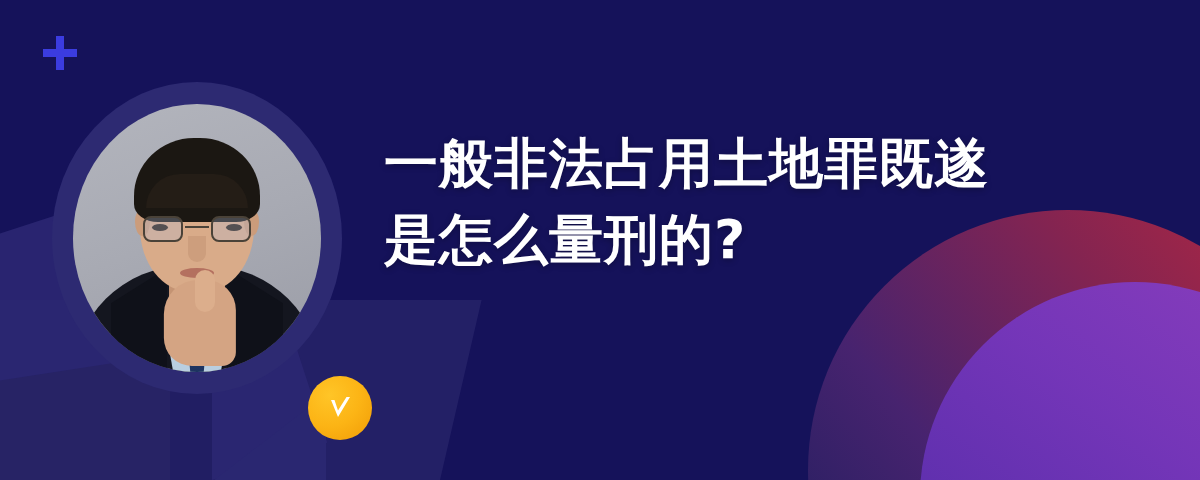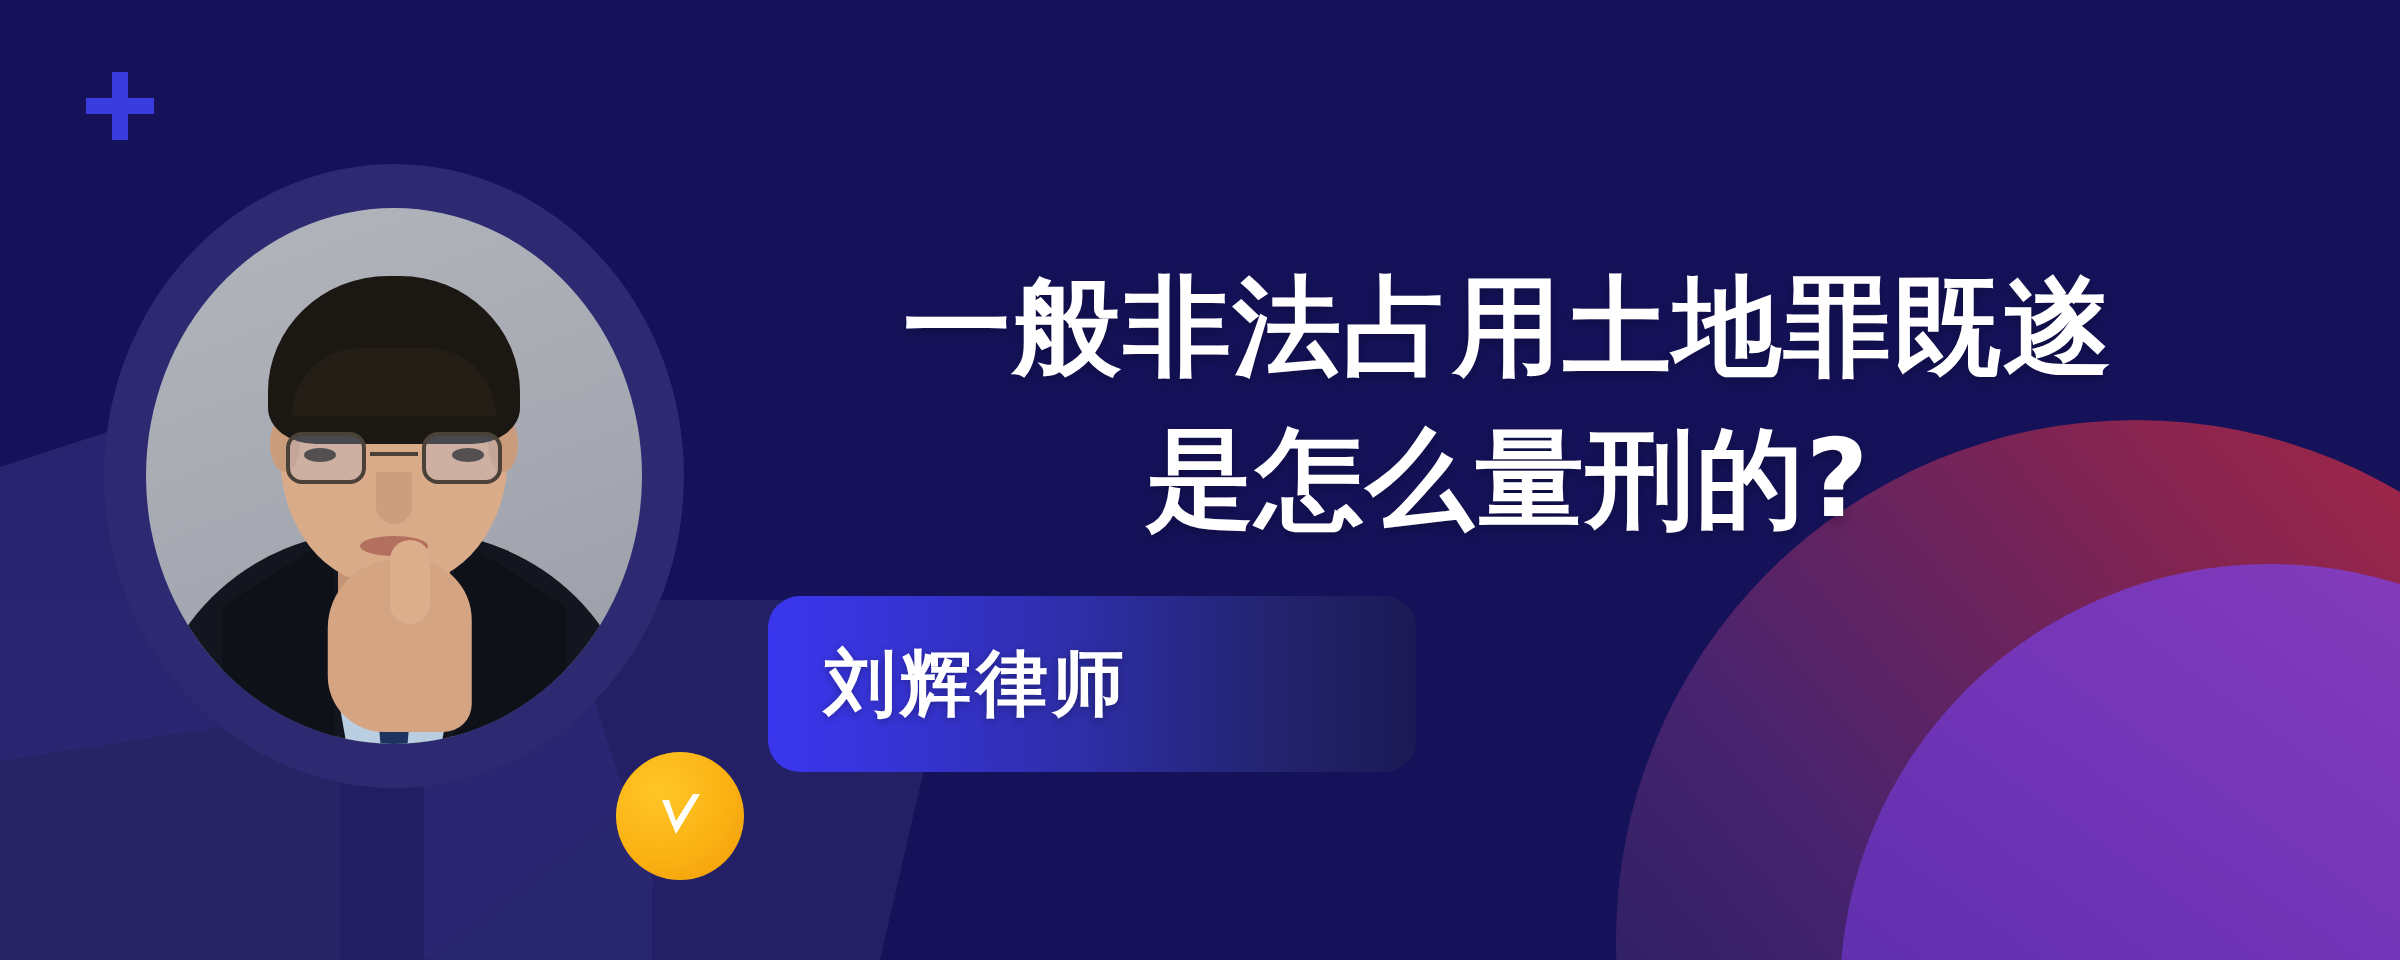--- a/index.html
+++ b/index.html
@@ -10,21 +10,20 @@
   }
   * { box-sizing: border-box; }
 
   .banner {
     position: relative;
     width: 1200px;
     height: 480px;
     overflow: hidden;
     background: #15125a;
     font-family: "DejaVu Sans", "Liberation Sans", sans-serif;
-    text-align: center;
   }
 
   
   .bg-layer {
     position: absolute;
     inset: 0;
     overflow: hidden;
     pointer-events: none;
   }
 
@@ -442,18 +441,15 @@
       <svg width="34" height="34" viewBox="0 0 34 34" aria-hidden="true">
         <path d="M8 9 L15 26 L27 6 L23.5 6 L15 19.5 L11.5 9 Z" fill="#ffffff"></path>
       </svg>
     </div>
   </div>
 
   <div class="content">
     <h1 class="headline">一般非法占用土地罪既遂
 是怎么量刑的?</h1>
 
-    <div class="name-badge">
-      <span class="name-badge-label">刘辉律师</span>
-    </div>
   </div>
 
 </div>
 
 </body></html>

